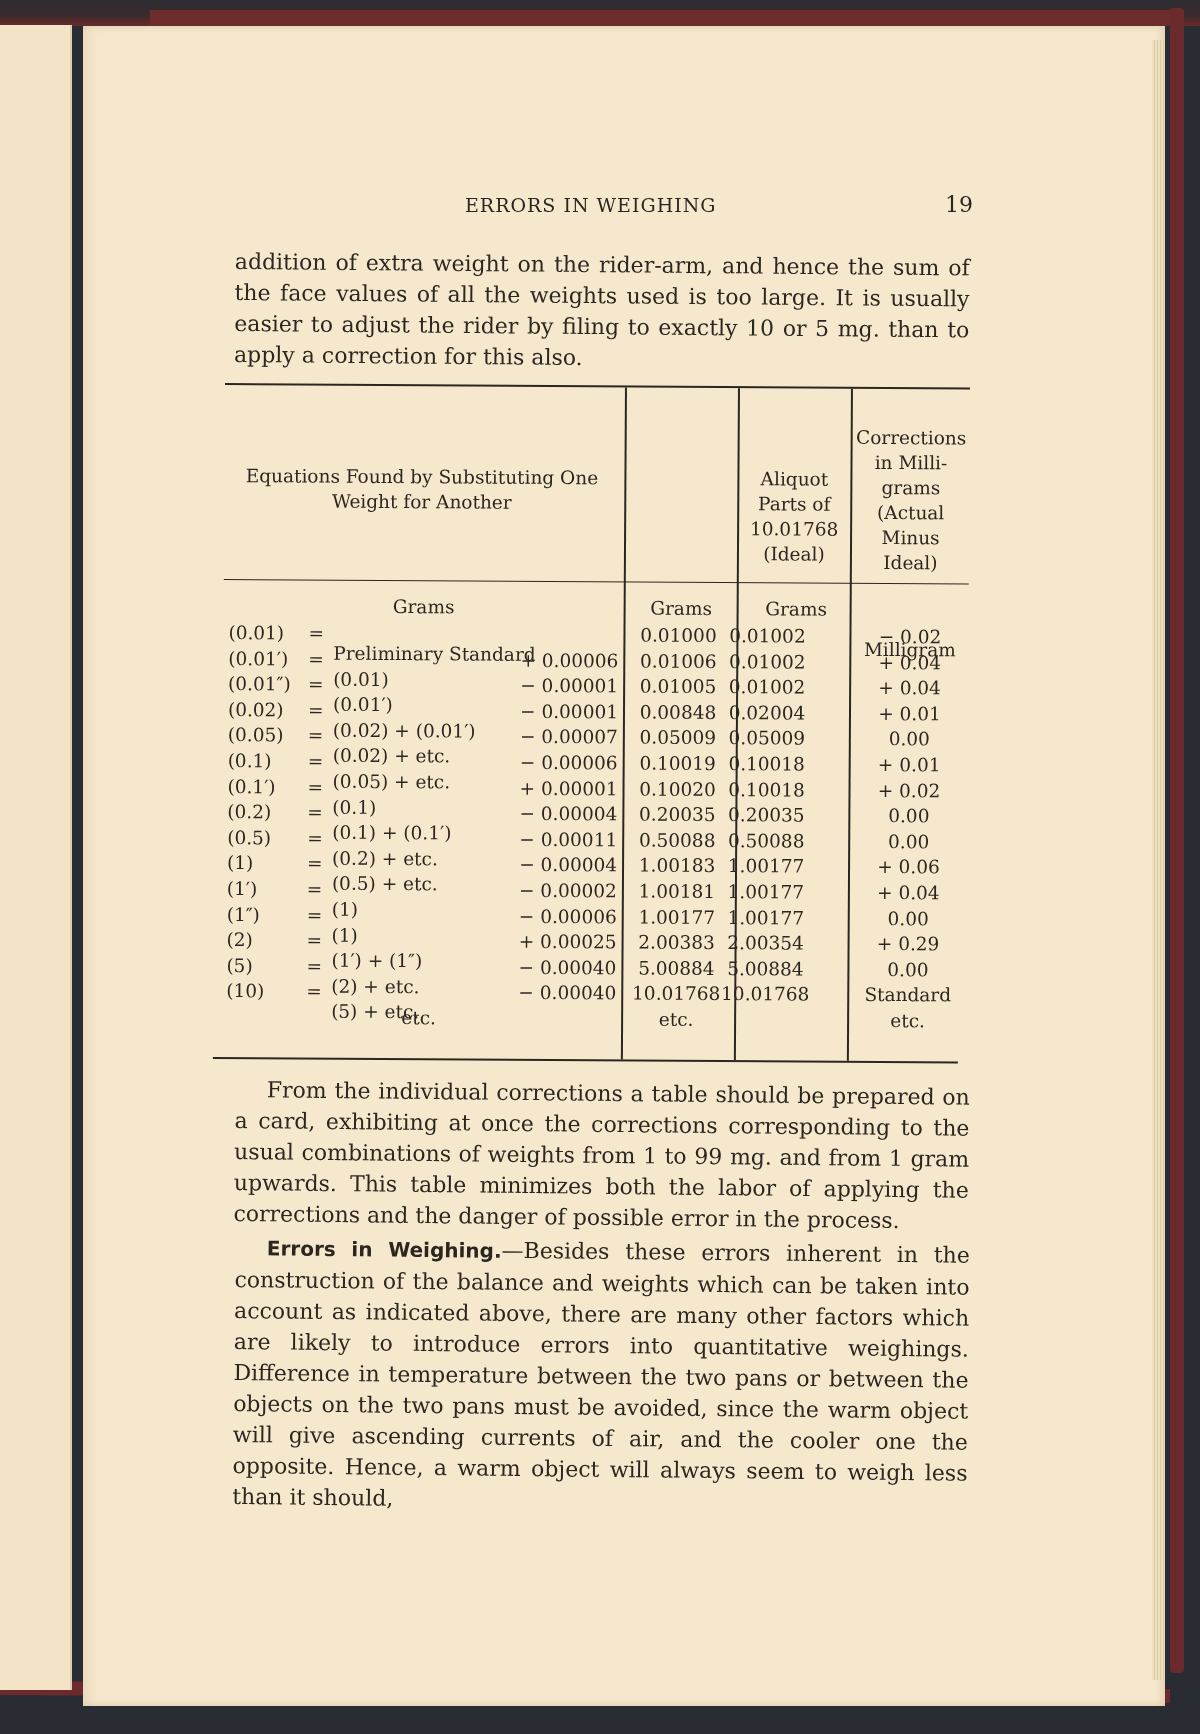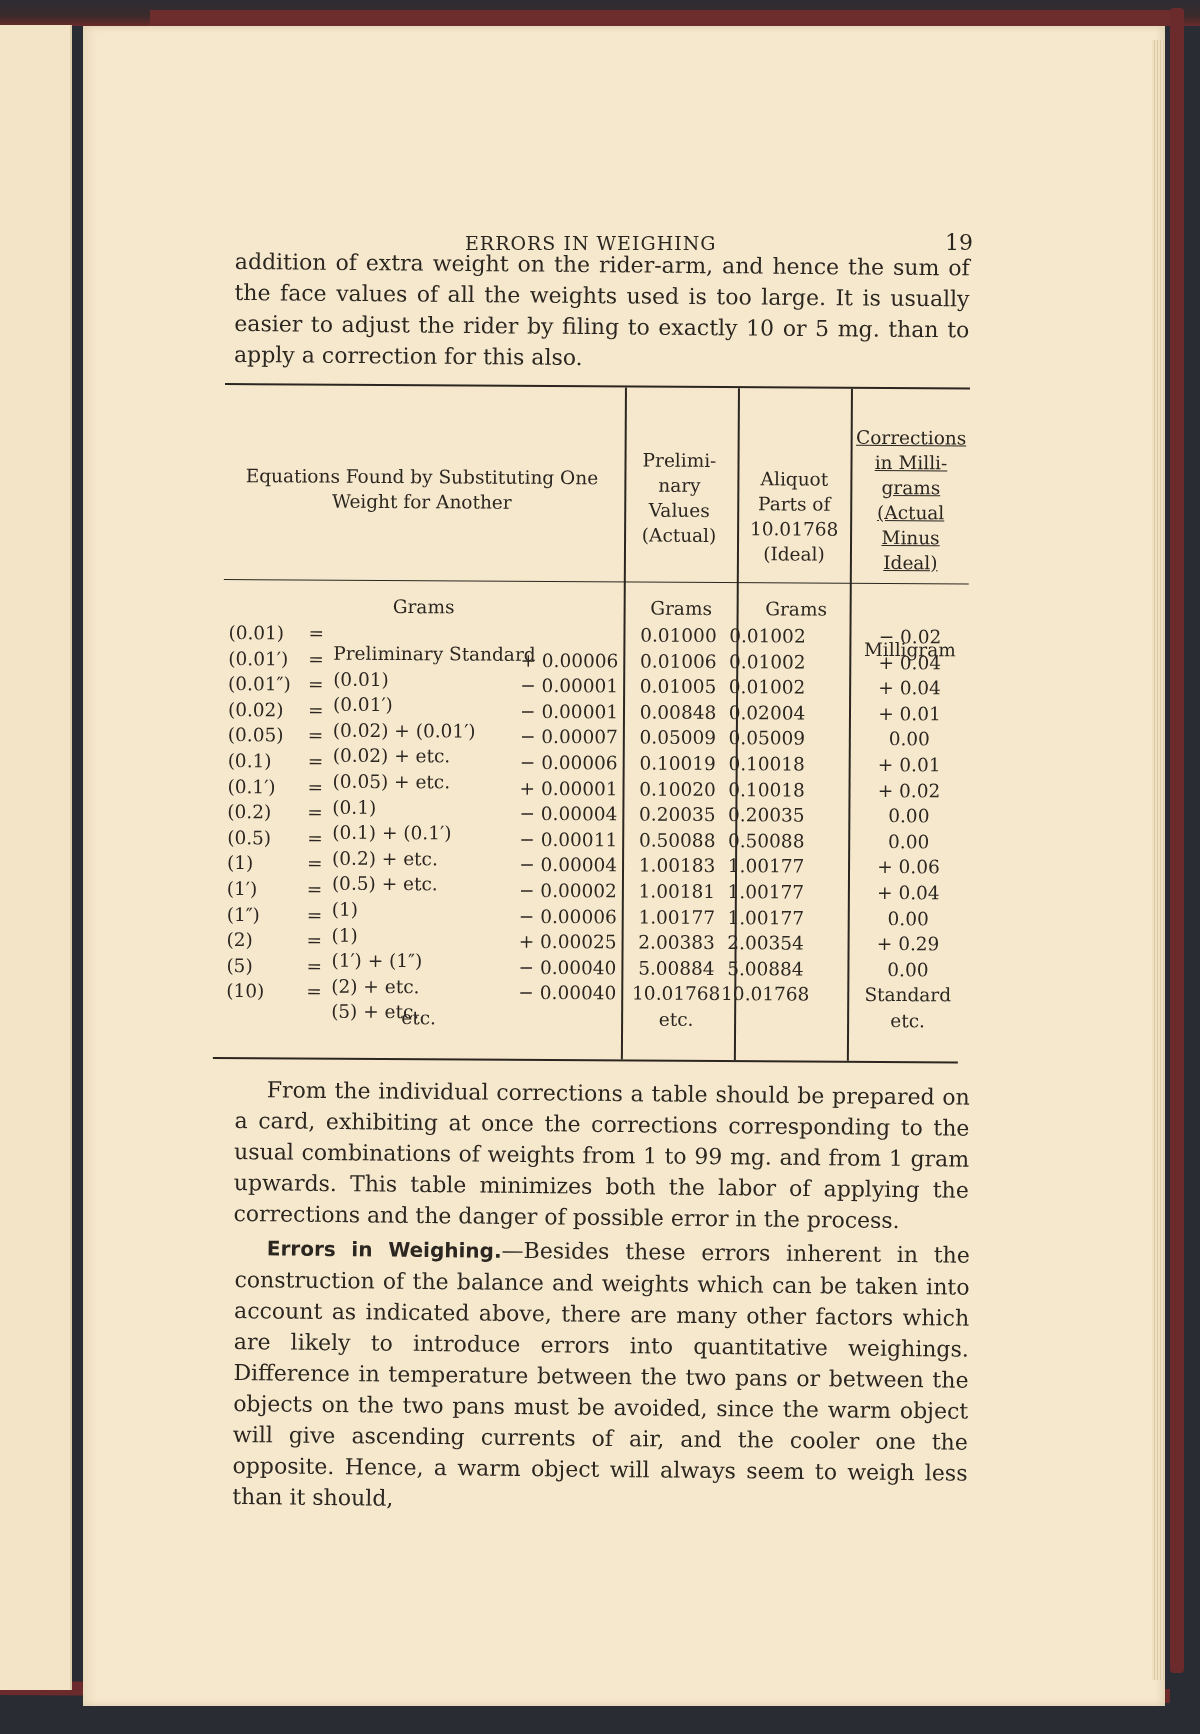--- a/index.html
+++ b/index.html
@@ -33,21 +33,21 @@
   .page {
     position: absolute; left: 83px; top: 26px; width: 1082px; height: 1680px;
     background: #f6e8cd;
     box-shadow: inset 6px 0 10px rgba(150,120,80,0.12), inset -4px 0 6px rgba(120,100,70,0.15);
   }
   .fore-edge {
     position: absolute; left: 1152px; top: 40px; width: 12px; height: 1640px;
     background: repeating-linear-gradient(90deg, #efe0c2 0 2px, #dccaa6 2px 3px);
   }
   .running-head {
-    position: absolute; left: 0; top: 194px; width: 1200px; height: 30px; margin-top: 38px;
+    position: absolute; left: 0; top: 194px; width: 1200px; height: 30px;
   }
   .running-title {
     position: absolute; left: 465px; top: 0; font-size: 19px; letter-spacing: 1px;
   }
   .page-number {
     position: absolute; left: 945px; top: -2px; font-size: 22px;
   }
   .para {
     position: absolute; left: 235px; width: 735px;
     font-size: 22px; line-height: 31px; text-align: justify;
@@ -62,21 +62,21 @@
     transform: rotate(0.35deg); transform-origin: left top;
     font-size: 18.5px;
   }
   .rule { position: absolute; background: #2b2620; }
   .rule.h { height: 2px; }
   .rule.v { width: 2px; }
   .hcell { position: absolute; text-align: center; line-height: 25px; }
   .col-eq-hdr { left: 0; top: 80px; width: 395px; }
   .col-pre-hdr { left: 400px; top: 62px; width: 110px; }
   .col-ali-hdr { left: 515px; top: 80px; width: 110px; }
-  .col-cor-hdr { left: 628px; top: 38px; width: 117px; text-decoration: underline; }
+  .col-cor-hdr { left: 628px; top: 38px; width: 117px; }
 
   .unit { position: absolute; top: 212px; text-align: center; }
   .eq-unit { left: 0; width: 400px; }
   .pre-unit { left: 400px; width: 115px; }
   .ali-unit { left: 515px; width: 115px; }
   .cor-unit { left: 628px; width: 117px; margin-top: 40px; }
 
   .rows { position: absolute; left: 0; top: 237px; width: 745px; }
   .row { position: relative; height: 25.6px; line-height: 25.6px; }
   .row > span { position: absolute; white-space: nowrap; }
@@ -111,26 +111,20 @@
   <div class="rule h" style="left:0;top:0;width:745px;"></div>
   <div class="rule v" style="left:400px;top:2px;height:672px;"></div>
   <div class="rule v" style="left:513px;top:2px;height:672px;"></div>
   <div class="rule v" style="left:626px;top:2px;height:672px;"></div>
   <div class="rule h" style="left:0;top:196px;width:745px;height:1px;"></div>
   <div class="rule h" style="left:-8px;top:674px;width:745px;"></div>
 
   <div class="hcell col-eq-hdr">
     <div>Equations Found by Substituting One</div>
     <div>Weight for Another</div>
-  </div>
-  <div class="hcell col-pre-hdr">
-    <div>Prelimi-</div>
-    <div>nary</div>
-    <div>Values</div>
-    <div>(Actual)</div>
   </div>
   <div class="hcell col-ali-hdr">
     <div>Aliquot</div>
     <div>Parts of</div>
     <div>10.01768</div>
     <div>(Ideal)</div>
   </div>
   <div class="hcell col-cor-hdr">
     <div>Corrections</div>
     <div>in Milli-</div>

